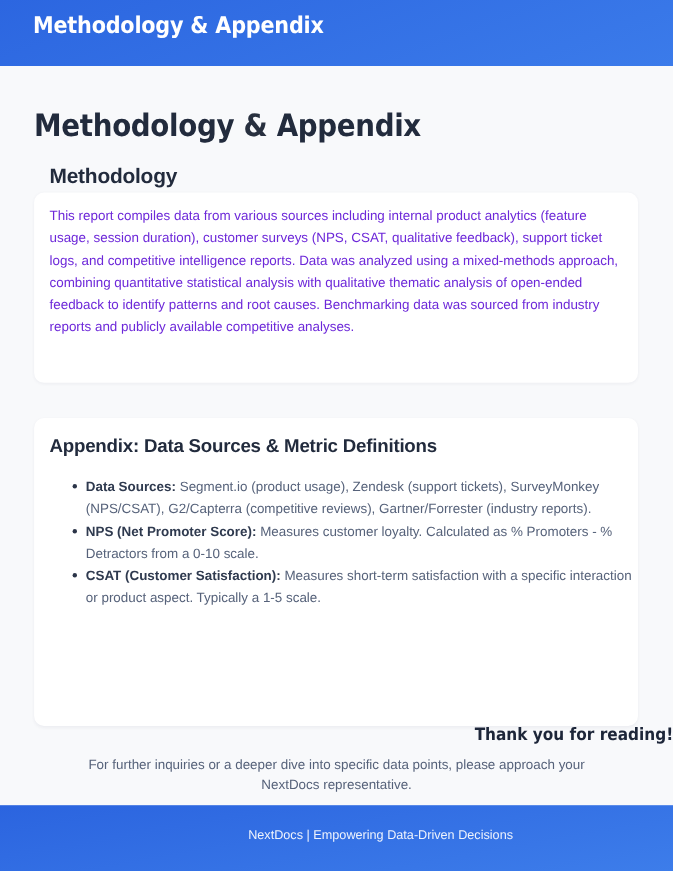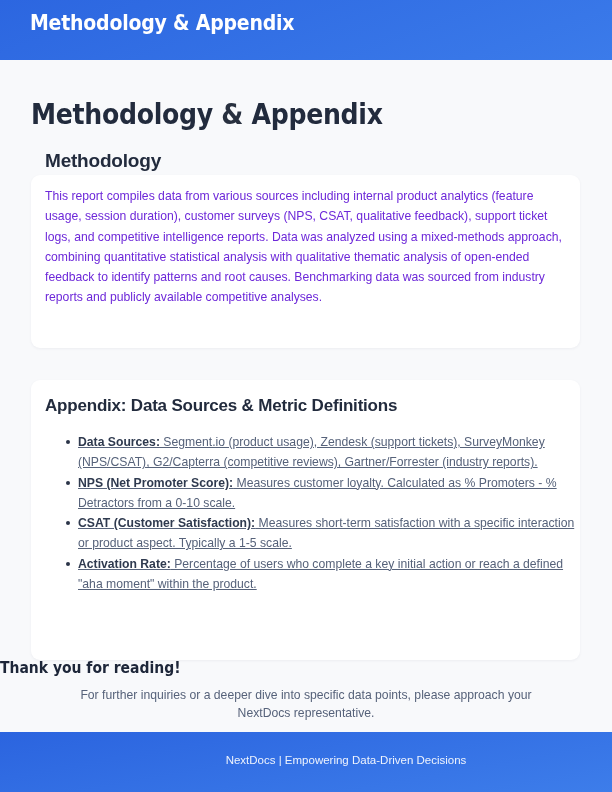--- a/index.html
+++ b/index.html
@@ -124,21 +124,20 @@
     margin: 0;
     padding: 0 0 0 16px;
     list-style: none;
   }
   .definition-list li {
     position: relative;
     font-size: 12.2px;
     line-height: 20.3px;
     color: #56627a;
     margin: 0 0 0 0;
-    text-decoration: underline;
   }
   .definition-list li::before {
     content: "";
     position: absolute;
     left: -12px;
     top: 8px;
     width: 4px;
     height: 4px;
     border-radius: 50%;
     background: #2b3448;
@@ -147,21 +146,21 @@
     color: #2f3a4f;
     font-weight: bold;
   }
 
   
   .thanks {
     position: absolute;
     left: 0;
     top: 598px;
     width: 612px;
-    text-align: left;
+    text-align: right;
     font-family: "DejaVu Sans Condensed", "Liberation Sans Narrow", "Liberation Sans", sans-serif;
     font-weight: bold;
     font-size: 15.5px;
     line-height: 20px;
     color: #1d2639;
   }
   .closing-note {
     position: absolute;
     left: 66px;
     top: 627px;
@@ -208,21 +207,20 @@
   <div class="section-heading heading-methodology">Methodology</div>
   <div class="body-text methodology-paragraph">This report compiles data from various sources including internal product analytics (feature usage, session duration), customer surveys (NPS, CSAT, qualitative feedback), support ticket logs, and competitive intelligence reports. Data was analyzed using a mixed-methods approach, combining quantitative statistical analysis with qualitative thematic analysis of open-ended feedback to identify patterns and root causes. Benchmarking data was sourced from industry reports and publicly available competitive analyses.</div>
 
   <div class="card card-appendix"></div>
   <div class="section-heading heading-appendix">Appendix: Data Sources &amp; Metric Definitions</div>
 
   <ul class="definition-list">
     <li><b>Data Sources:</b><span> Segment.io (product usage), Zendesk (support tickets), SurveyMonkey (NPS/CSAT), G2/Capterra (competitive reviews), Gartner/Forrester (industry reports).</span></li>
     <li><b>NPS (Net Promoter Score):</b><span> Measures customer loyalty. Calculated as % Promoters - % Detractors from a 0-10 scale.</span></li>
     <li><b>CSAT (Customer Satisfaction):</b><span> Measures short-term satisfaction with a specific interaction or product aspect. Typically a 1-5 scale.</span></li>
-    <li><b>Activation Rate:</b><span> Percentage of users who complete a key initial action or reach a defined "aha moment" within the product.</span></li>
   </ul>
 
   <div class="thanks">Thank you for reading!</div>
   <div class="closing-note">For further inquiries or a deeper dive into specific data points, please approach your NextDocs representative.</div>
 
 </div>
 
 <div class="footer">
   <div class="footer-text">NextDocs | Empowering Data-Driven Decisions</div>
 </div>

